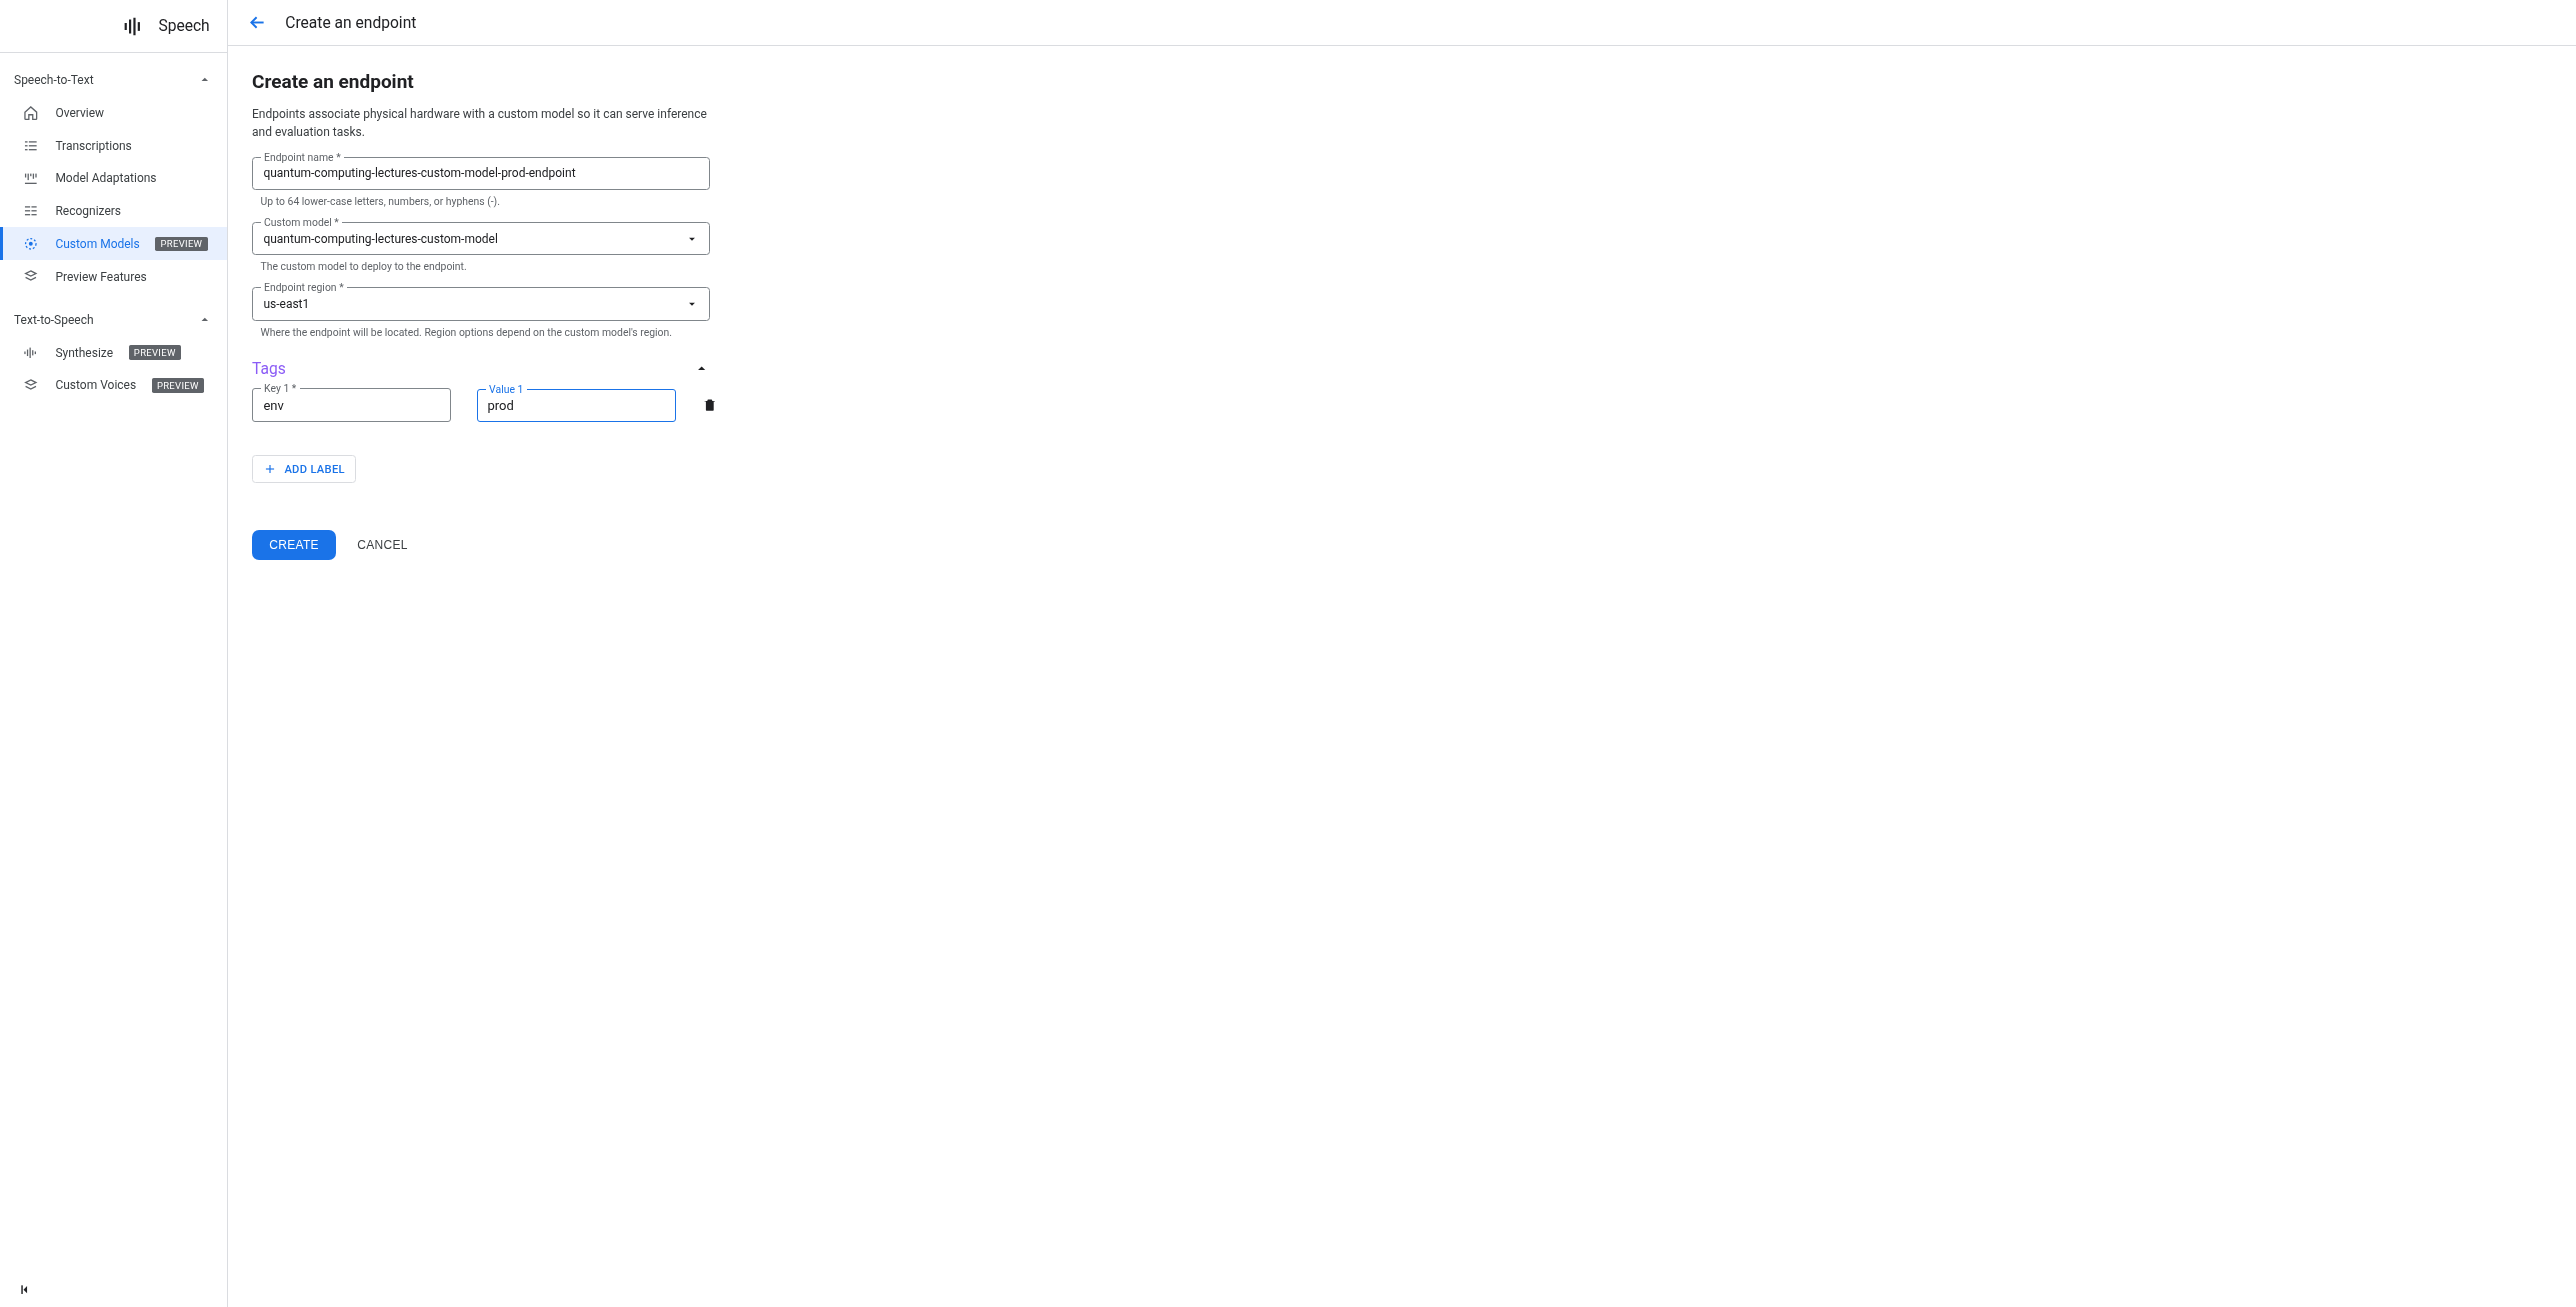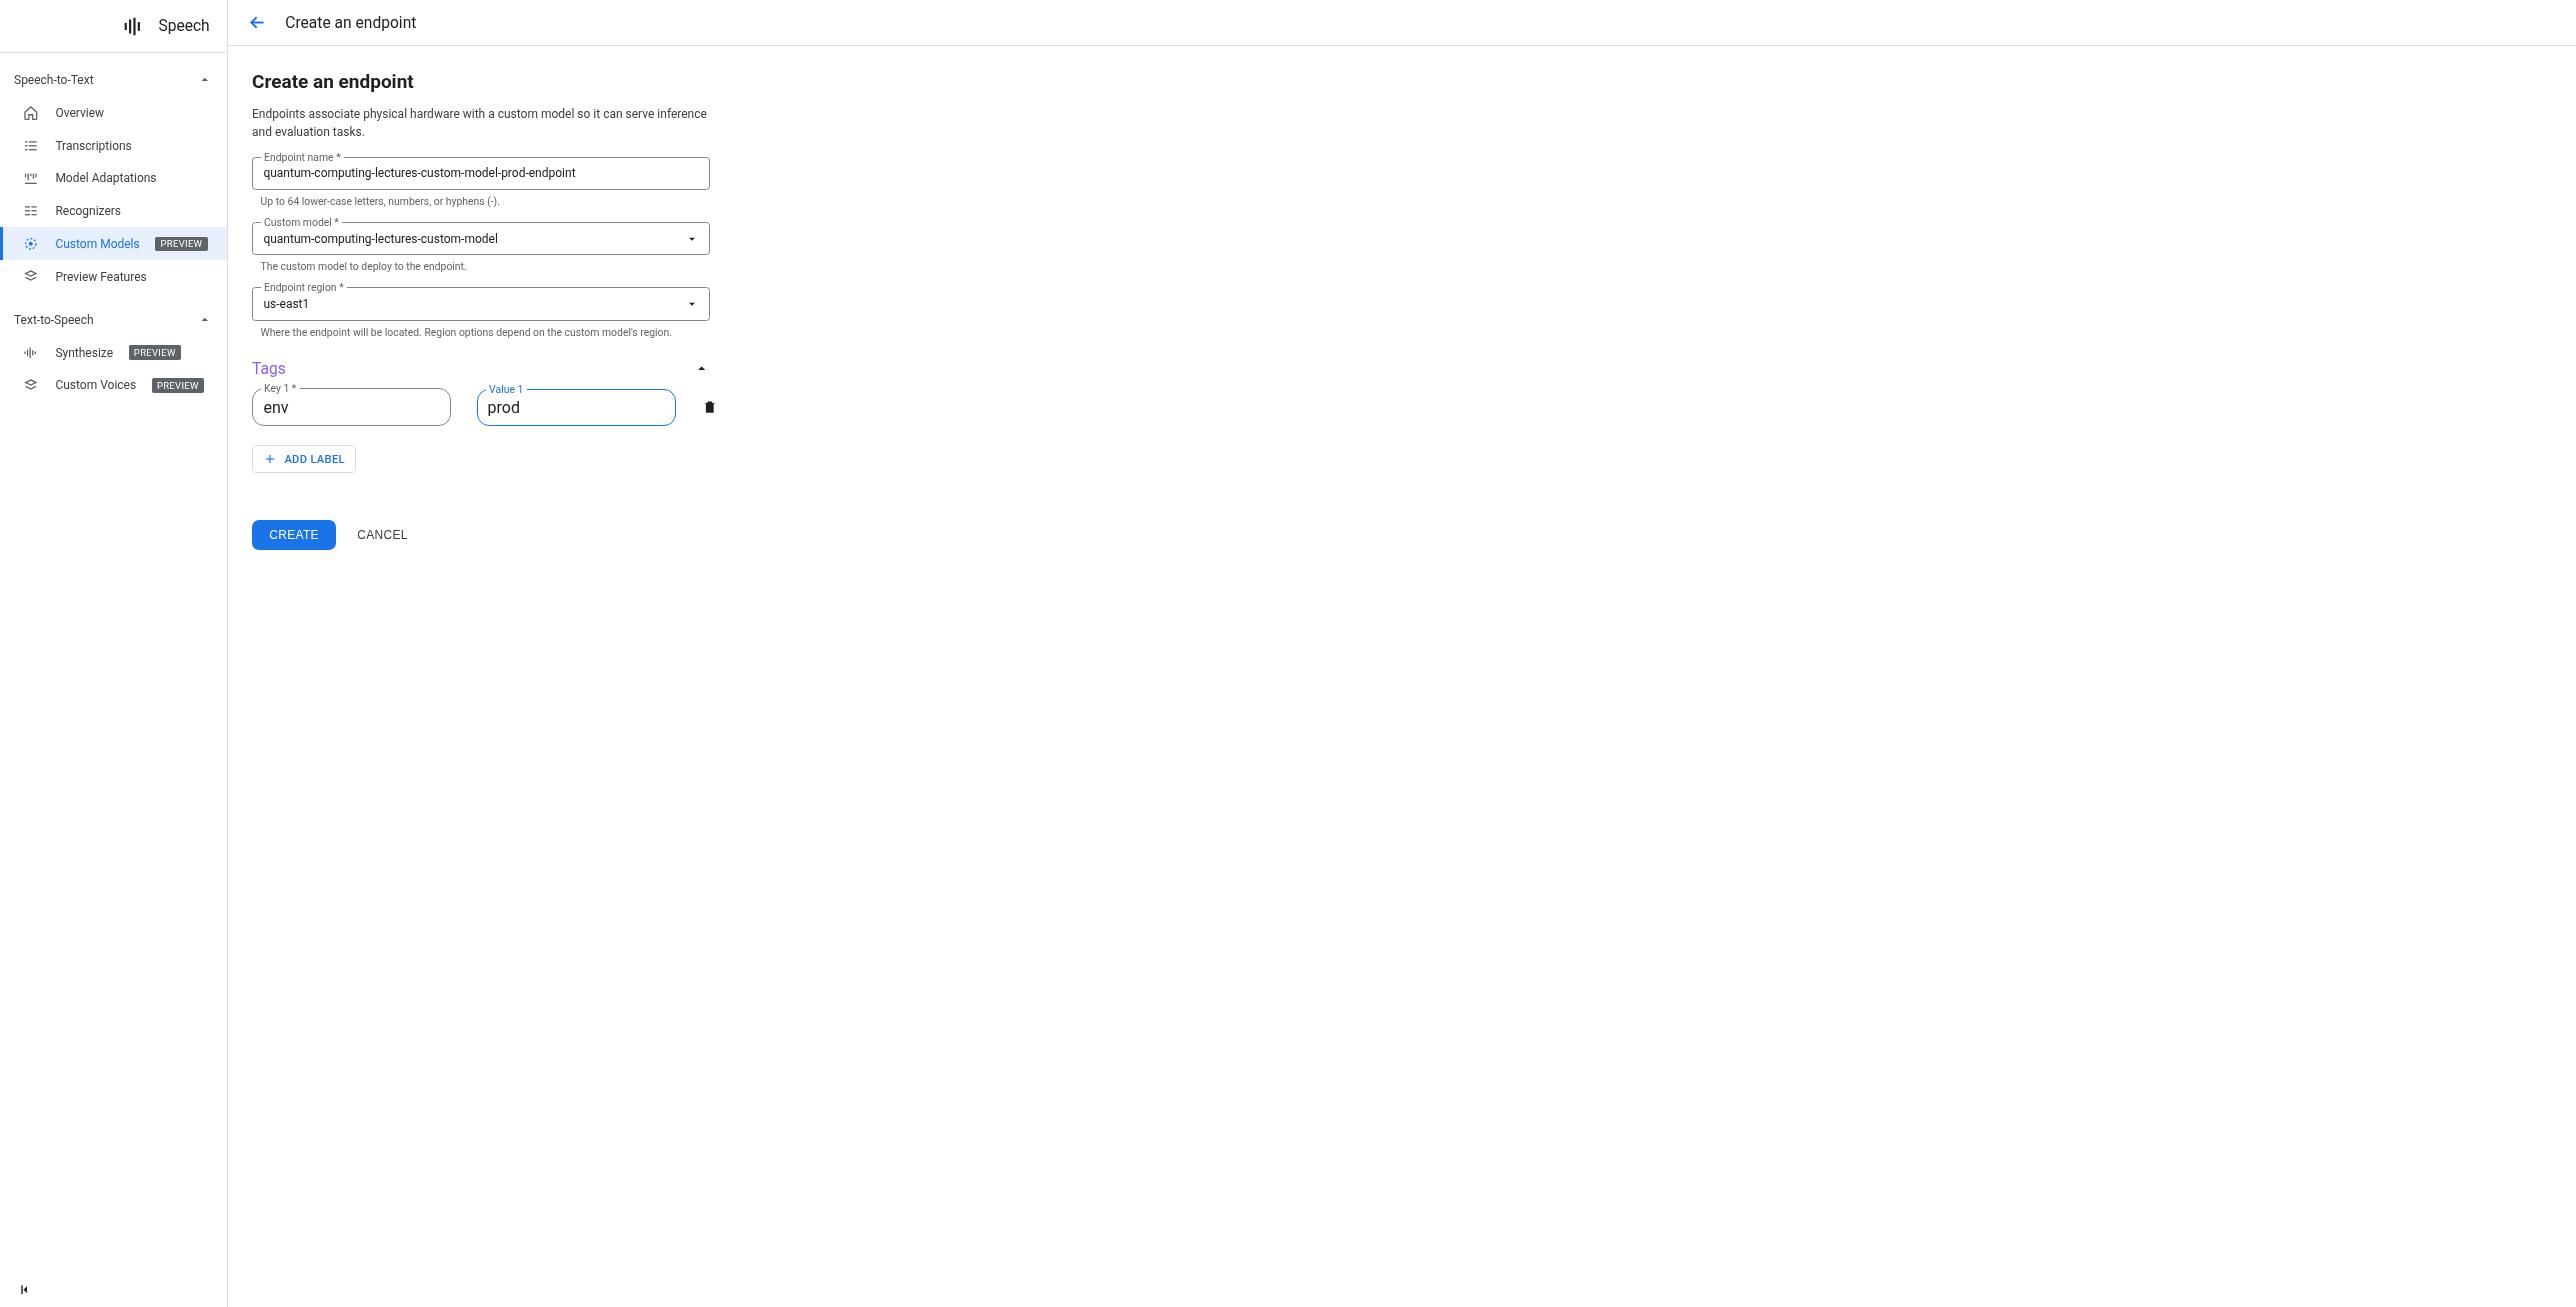--- a/index.html
+++ b/index.html
@@ -60,31 +60,31 @@
 
     .tags-desc { font-size: 12px; color: #3c4043; line-height: 1.5; max-width: 467px; margin-bottom: 24px; }
 
     .tag-row { display: flex; gap: 26px; align-items: center; margin-bottom: 19px; }
     .small-field { position: relative; width: 199px; }
     .small-field .float-label { position: absolute; top: -6px; left: 8.6px; background: #fff; padding: 0 3.5px; font-size: 10.4px; color: #5f6368; z-index: 1; }
     .small-field.focused .float-label { color: #1a73e8; }
     .small-field input {
       width: 100%;
       border: 0.9px solid #80868b;
-      border-radius: 12px;
+      border-radius: 3px;
       padding: 8.6px 10.4px;
-      font-size: 16px;
+      font-size: 13px;
       color: #202124;
       outline: none;
       font-family: inherit;
     }
     .small-field.focused input { border: 1.7px solid #1a73e8; padding: 7.8px 9.5px; }
     .delete-btn { cursor: pointer; color: #202124; display: flex; align-items: center; }
 
-    .add-label-btn { display: inline-flex; align-items: center; gap: 7px; border: 0.9px solid #dadce0; border-radius: 3.5px; padding: 6px 10.4px; color: #1a73e8; font-size: 11.2px; font-weight: 500; cursor: pointer; letter-spacing: 0.3px; }
+    .add-label-btn { display: inline-flex; align-items: center; gap: 7px; border: 0.9px solid #dadce0; border-radius: 3.5px; padding: 6px 10.4px; color: #1a73e8; font-size: 11.2px; font-weight: 500; cursor: pointer; letter-spacing: 0.3px; margin-top: 14px; }
 
     .action-row { display: flex; gap: 21px; align-items: center; margin-top: 47px; }
     .btn-primary { background: #1a73e8; color: #fff; border: none; border-radius: 7px; padding: 7.8px 17.3px; font-size: 12px; font-weight: 500; cursor: pointer; letter-spacing: 0.3px; }
     .btn-secondary { background: none; border: none; color: #3c4043; font-size: 12px; font-weight: 500; cursor: pointer; letter-spacing: 0.3px; }
 
     svg { display: block; }
   </style>
 </head>
 <body>
 

